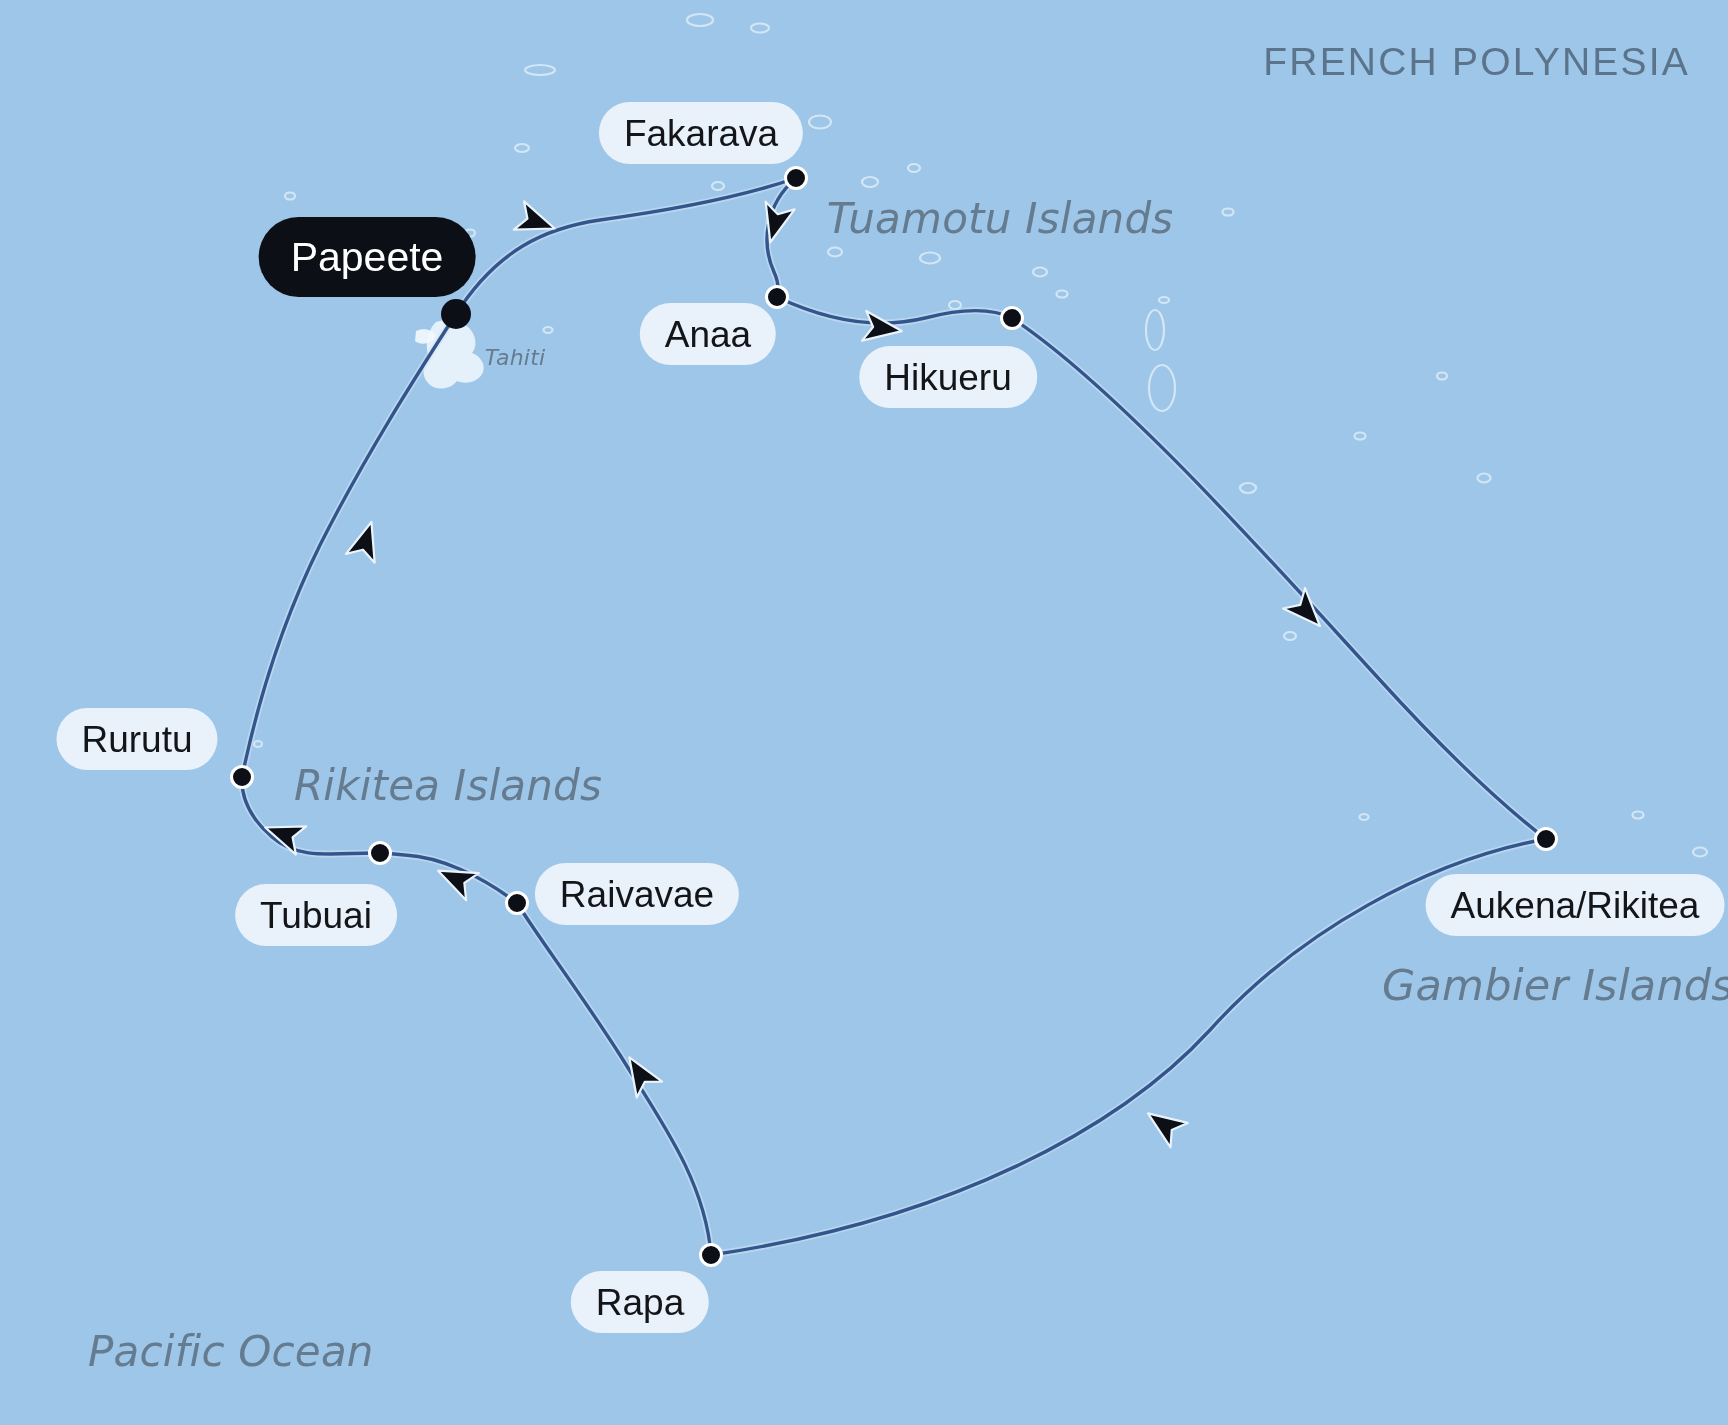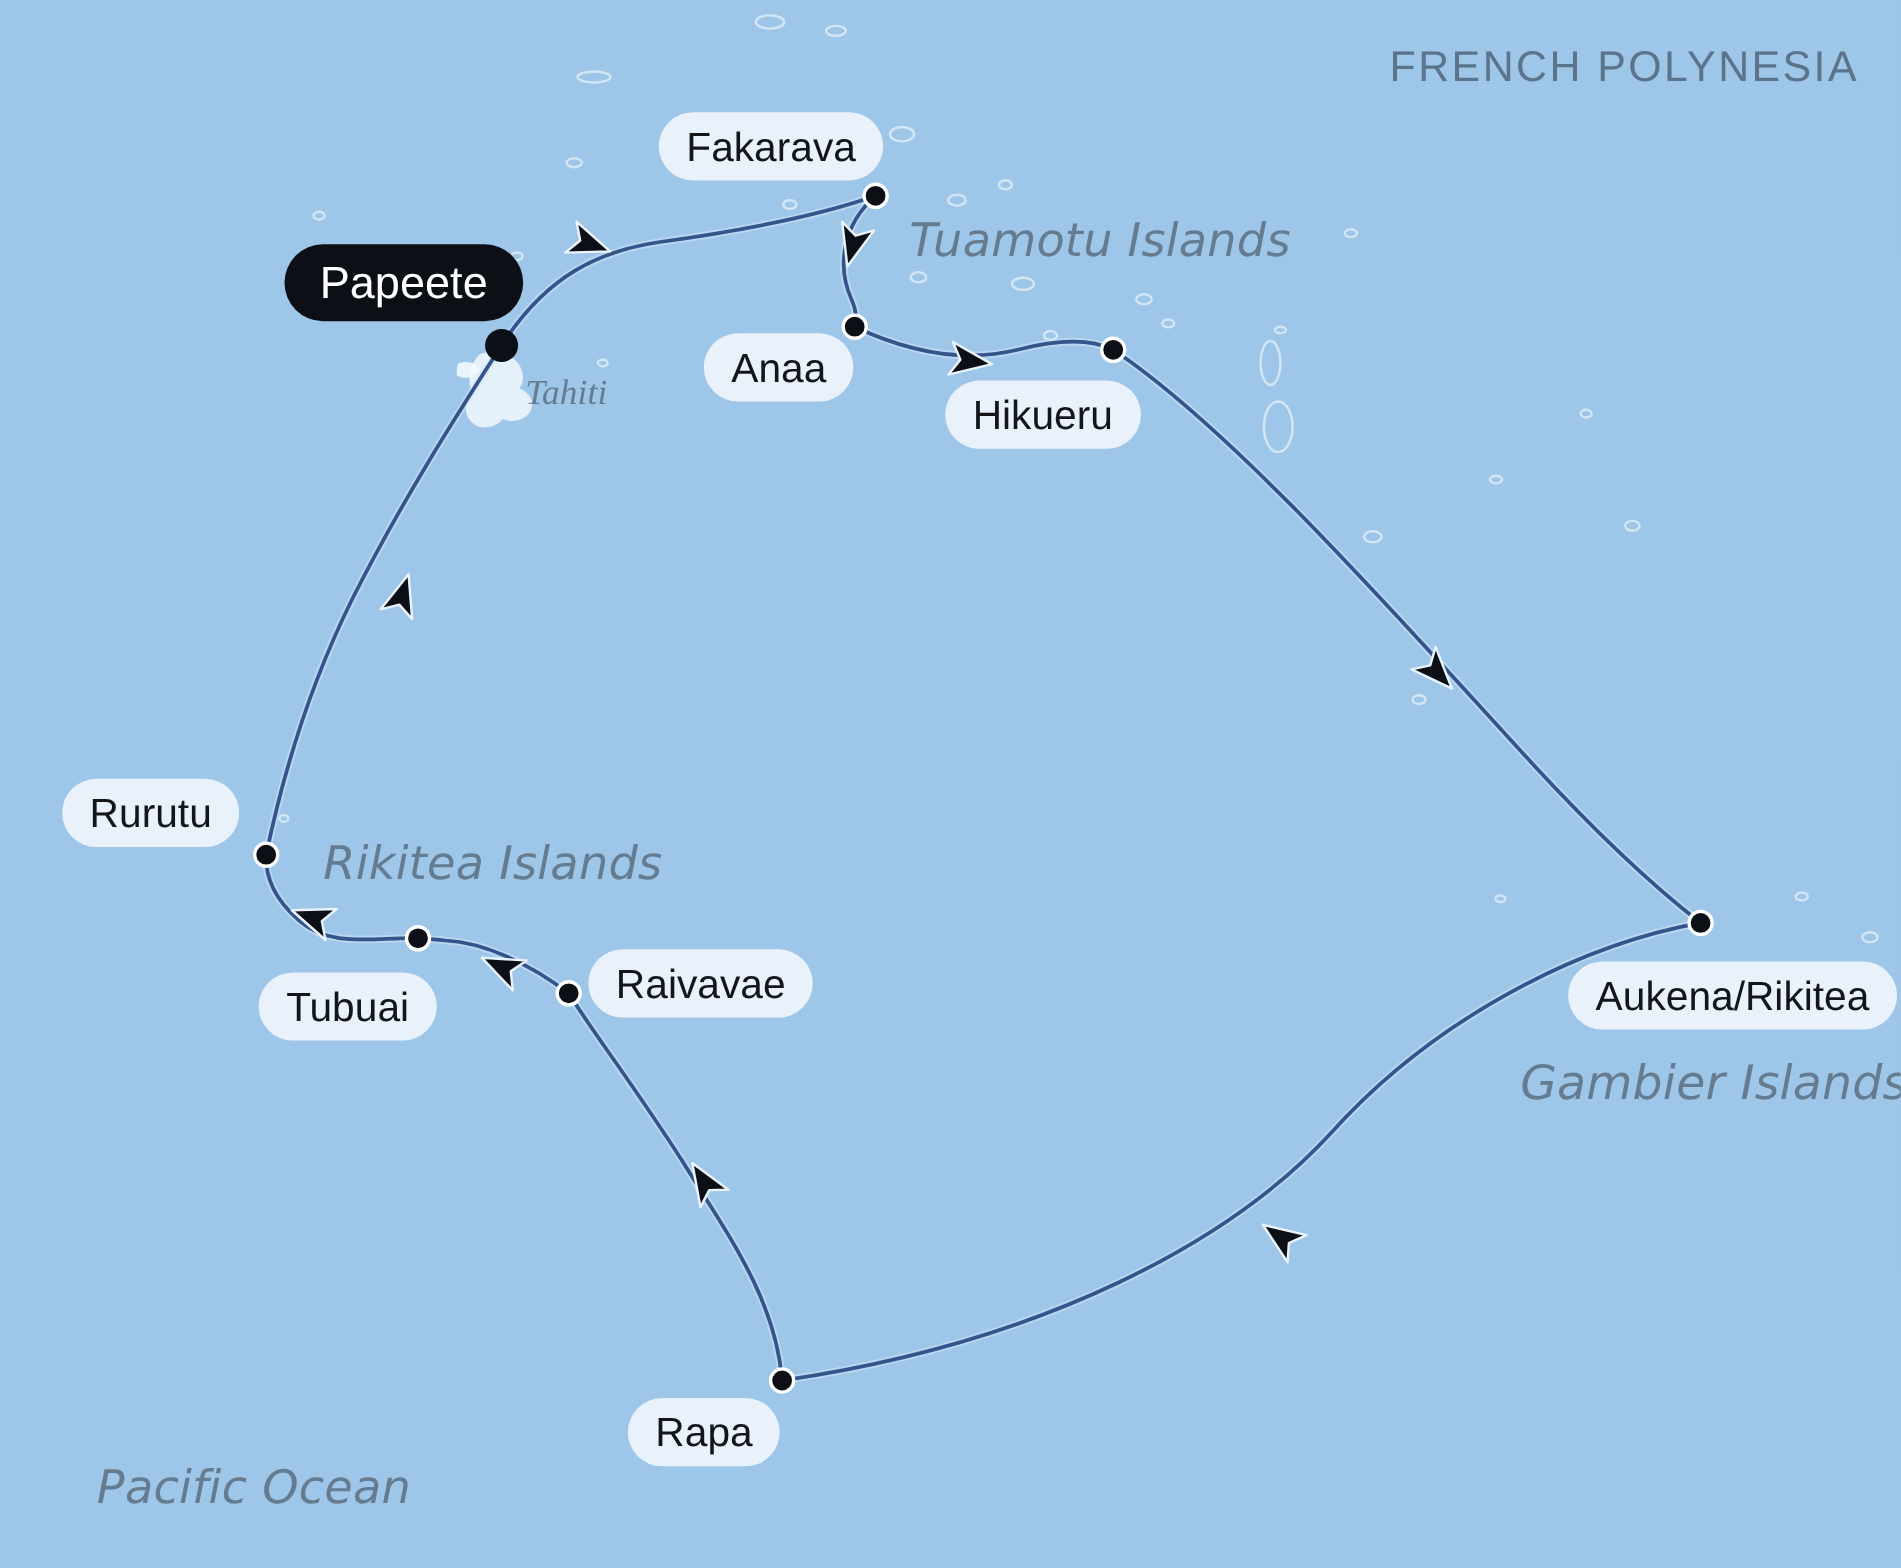--- a/index.html
+++ b/index.html
@@ -32,21 +32,21 @@
     font-style: italic;
     font-weight: 400;
     color: #62788c;
     white-space: nowrap;
     letter-spacing: 0.2px;
     pointer-events: none;
     opacity: 0.95;
   }
   .region-label.sz-lg { font-size: 42px; }
   .region-label.sz-md { font-size: 43px; }
-  .region-label.sz-tahiti { font-size: 32px; font-family: Liberation Serif, serif; }
+  .region-label.sz-tahiti { font-size: 22px; }
 
   
   .country-title {
     position: absolute;
     font-family: "Liberation Sans", "DejaVu Sans", sans-serif;
     font-weight: 400;
     font-size: 39px;
     letter-spacing: 2.2px;
     color: #5b7governance;
     color: #5b748c;
@@ -69,21 +69,21 @@
     font-weight: 400;
     font-size: 37px;
     line-height: 1;
     white-space: nowrap;
     box-sizing: border-box;
     transform: translate(-50%, -50%);
   }
   .port-pill.embark {
     background: #0c1016;
     color: #ffffff;
-    height: 70px;
+    height: 80px;
     border-radius: 40px;
     padding: 0 32px;
     font-size: 41px;
   }
 
   
   .port-dot {
     position: absolute;
     width: 18px;
     height: 18px;

